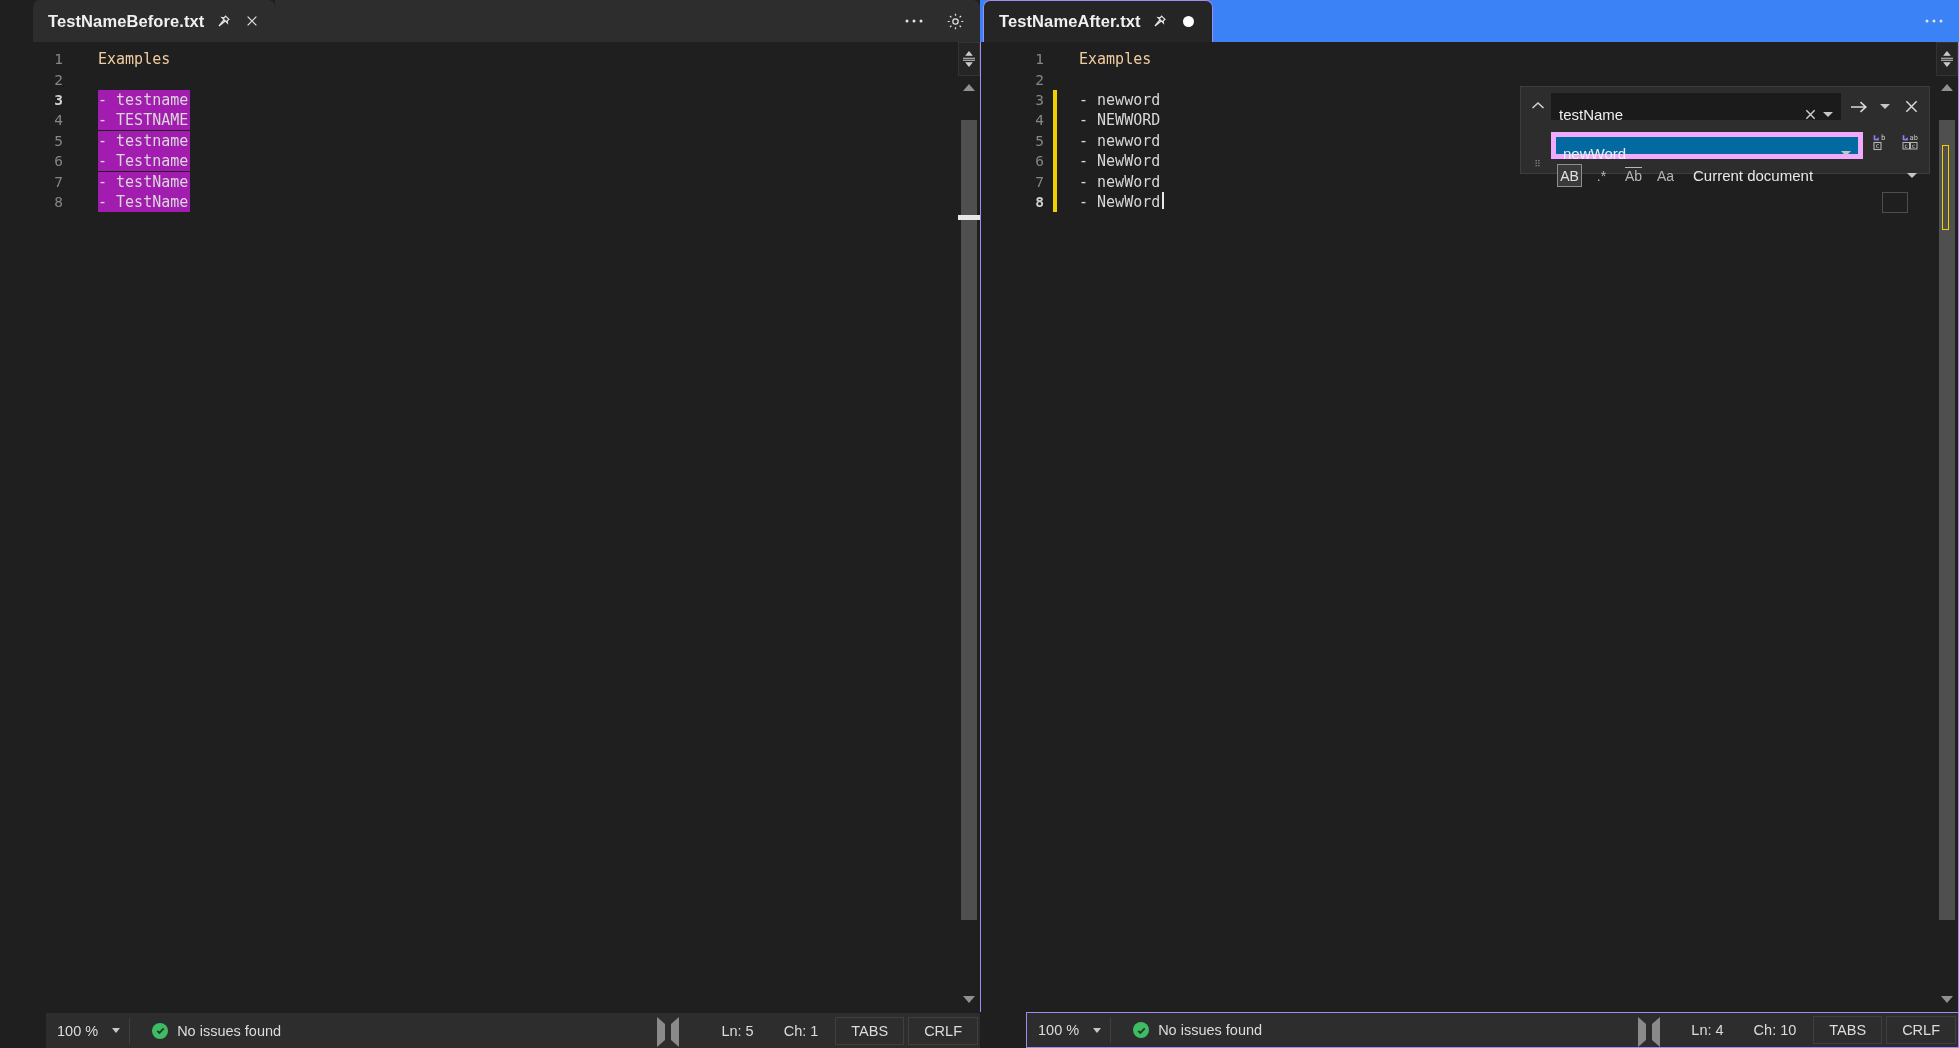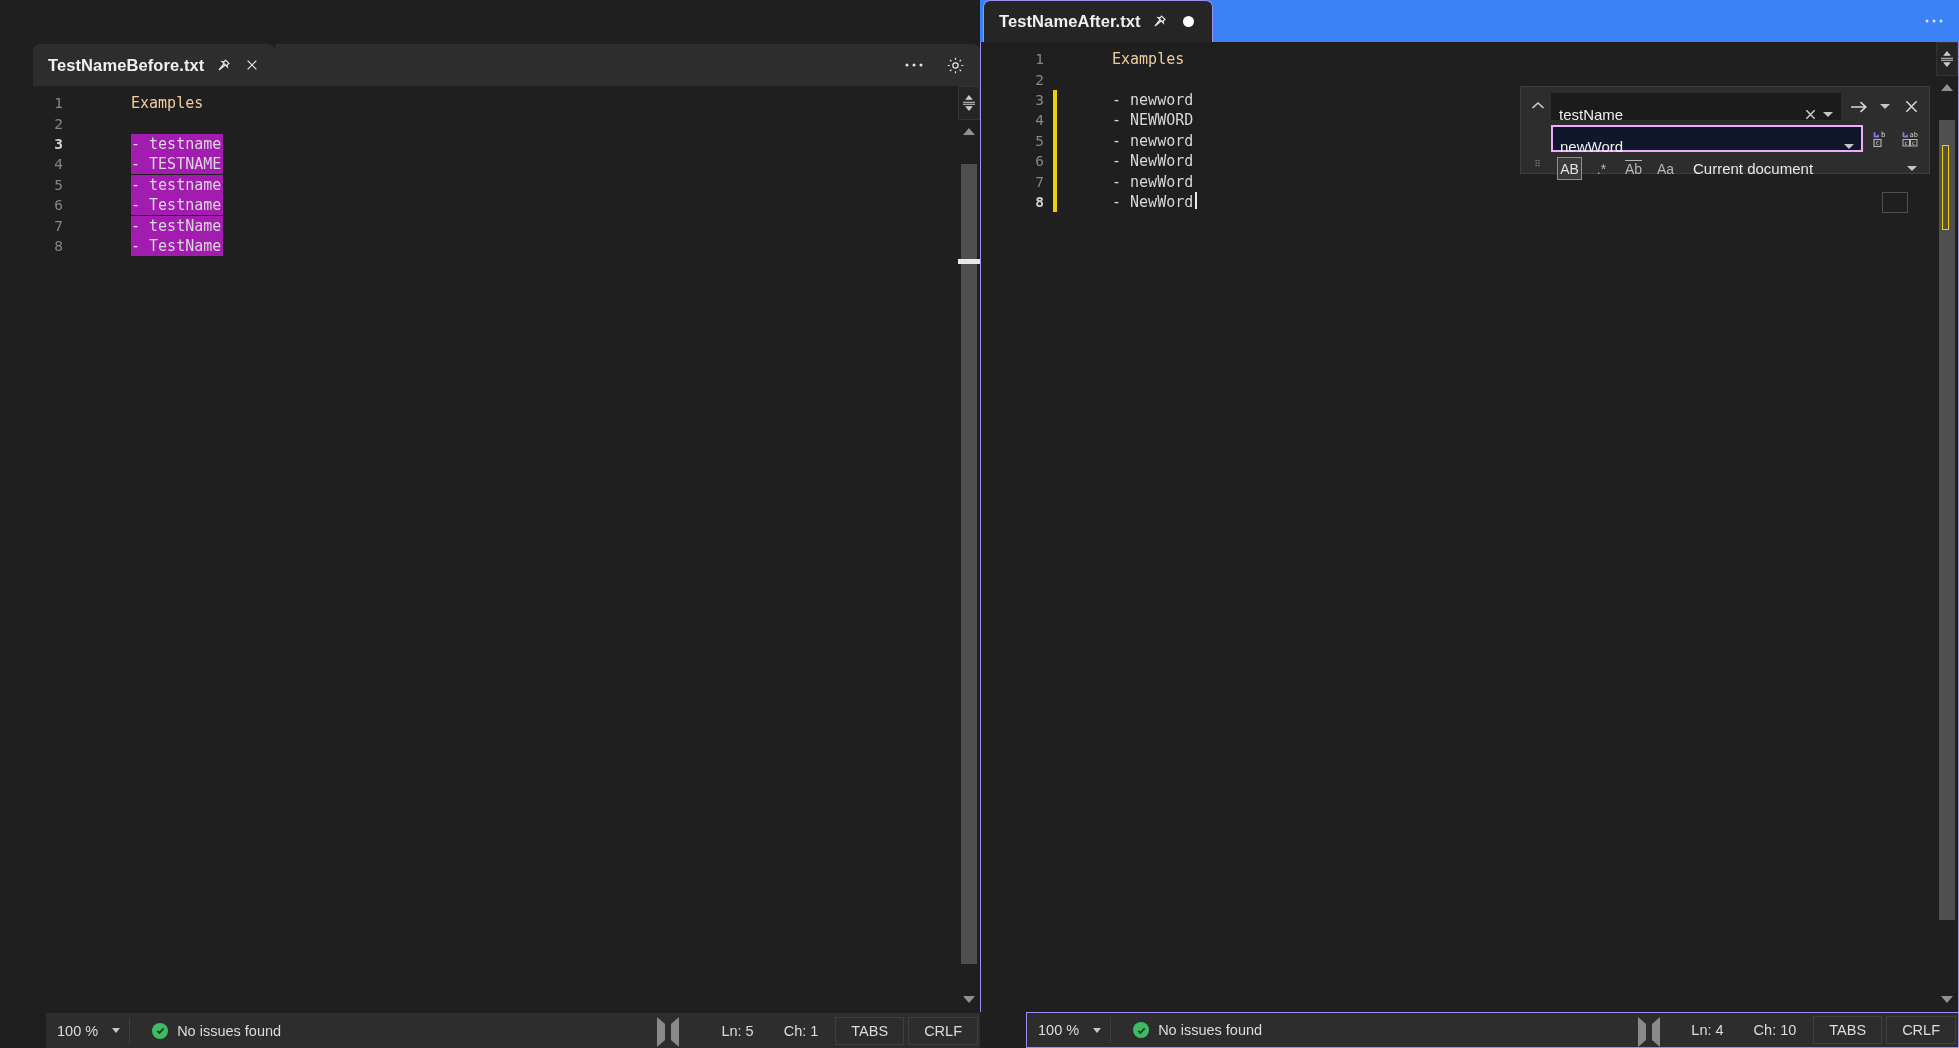--- a/index.html
+++ b/index.html
@@ -13,21 +13,21 @@
 
   .pane { position: relative; height: 1048px; display: flex; flex-direction: column; background: #1f1f1f; }
   .pane-left  { width: 980px; }
   .pane-right { width: 979px; }
 
   
   .tabstrip {
     height: 42px; position: relative; flex: 0 0 42px;
     background: #3b82f6; display: flex; align-items: flex-end;
   }
-  .tabstrip-left  { background: #1f1f1f; margin-top: 44px; }
+  .tabstrip-left  { background: #1f1f1f; }
   .tab {
     height: 42px; display: flex; align-items: center; gap: 9px;
     padding: 0 13px 0 15px;
     border-top-left-radius: 7px; border-top-right-radius: 7px;
     position: relative; white-space: nowrap;
   }
   .tab-inactive { background: #2d2d2d; margin-left: 33px; }
   .tab-active {
     background: #252526; margin-left: 3px;
     border: 1px solid #9e8df2; border-bottom: none;
@@ -54,21 +54,21 @@
     height: 20.4px; display: flex; align-items: center;
     font-family: "DejaVu Sans Mono", monospace; font-size: 15px;
   }
   .ln {
     width: 72px; text-align: right; padding-right: 9px;
     color: #868686; flex: 0 0 72px; font-family: "DejaVu Sans Mono", monospace; font-size: 14.5px;
   }
   .ln.cur { color: #d2d2d2; font-weight: bold; }
   .changebar { width: 4px; height: 20.4px; flex: 0 0 4px; margin-right: 22px; background: transparent; }
   .changebar.on { background: #f0d000; }
-  .code-text { color: #d8d8d8; white-space: pre; padding: 1px 2px 1px 0; margin-left: 33px; }
+  .code-text { color: #d8d8d8; white-space: pre; padding: 1px 2px 1px 0; }
   .code-text.hl { background: #a21caf; }
   .code-text.title { color: #f0cda0; }
   .cursor {
     display: inline-block; width: 1.5px; height: 17px; background: #e8e8e8;
     vertical-align: middle; position: relative; top: -1px;
   }
 
   
   .curline-frame {
     position: absolute; left: 901px; right: 28px; height: 21px;
@@ -123,21 +123,21 @@
   }
   .fw-left { width: 26px; display: flex; flex-direction: column; align-items: center; justify-content: flex-start; padding-top: 4px; }
   .fw-collapse { color: #d0d0d0; width: 18px; height: 18px; display:flex; align-items:center; justify-content:center; }
   .fw-grip { margin-top: auto; color: #8a8a8a; font-size: 9px; line-height: 4px; letter-spacing: 1px; padding-bottom: 1px; }
   .fw-body { flex: 1 1 auto; display: flex; flex-direction: column; gap: 5px; }
   .fw-row { display: flex; align-items: center; gap: 6px; }
   .fw-input {
     flex: 1 1 auto; height: 27px; background: #1b1b1b; border: 1px solid #1b1b1b;
     display: flex; align-items: center; padding: 16px 4px 0 7px; color: #efefef; font-size: 15px;
   }
-  .fw-input.combo { background: #0f172a; border: 2px solid #f0abfc; }
+  .fw-input.combo { background: #0369a1; border: 5px solid #f0abfc; margin-top: 7px; }
   .fw-input-text { flex: 1 1 auto; white-space: nowrap; overflow: hidden; }
   .fw-x { width: 20px; display: flex; align-items: center; justify-content: center; color: #cfcfcf; }
   .fw-dd { width: 16px; display: flex; align-items: center; justify-content: center; }
   .caret-dn { width: 0; height: 0; border-left: 5px solid transparent; border-right: 5px solid transparent; border-top: 5.5px solid #c6c6c6; }
   .fw-iconbtn { width: 24px; height: 24px; display: flex; align-items: center; justify-content: center; color: #d8d8d8; }
   .fw-opts { display: flex; align-items: center; gap: 7px; padding-left: 6px; }
   .opt {
     width: 25px; height: 23px; display: flex; align-items: center; justify-content: center;
     color: #b6b6b6; font-size: 14px; font-family: "Liberation Sans", sans-serif;
   }

